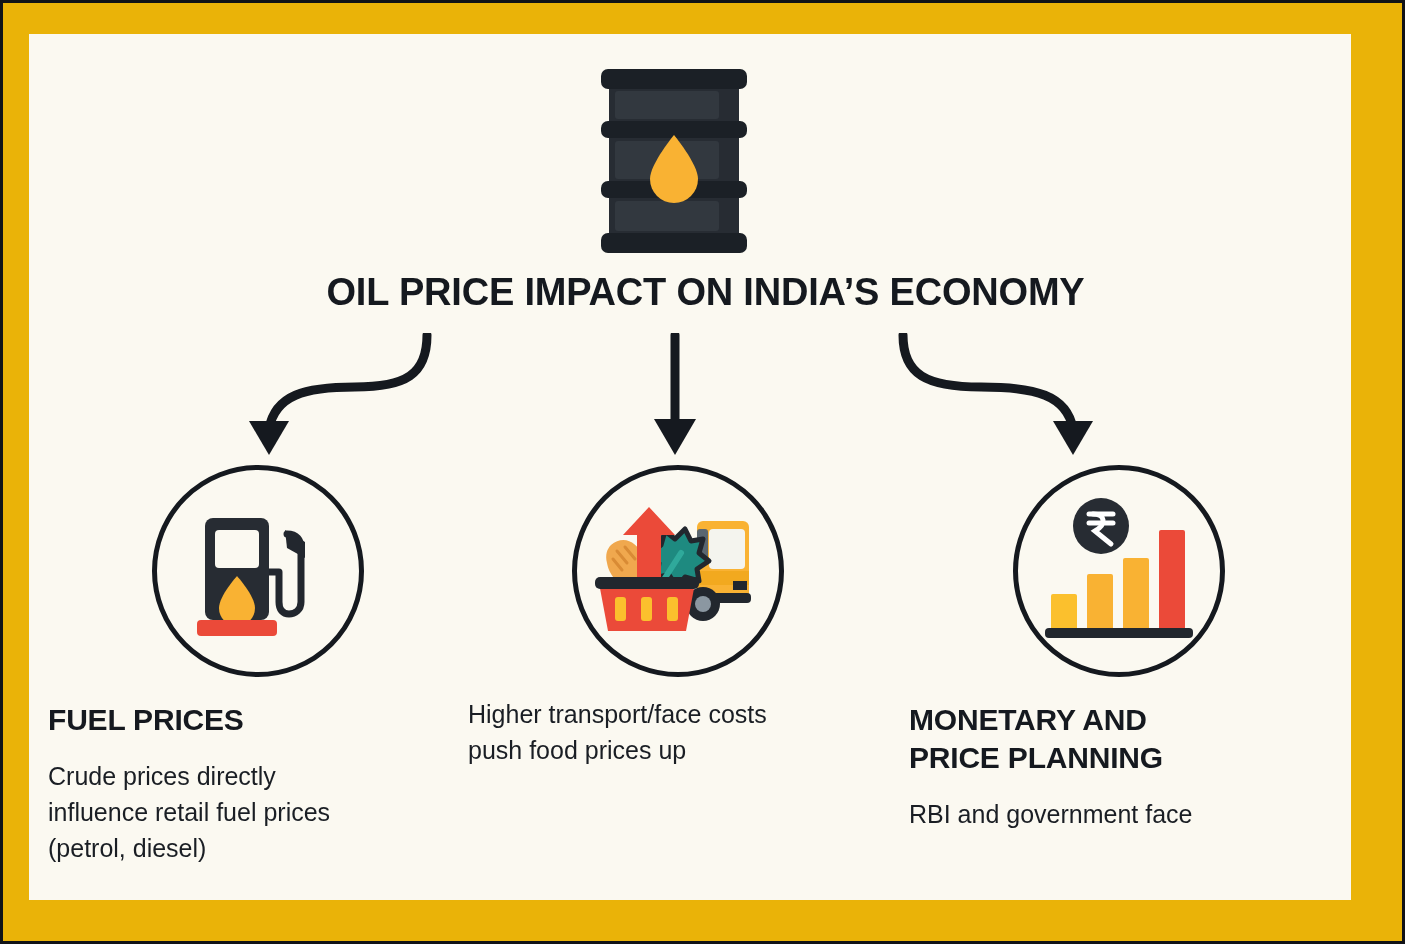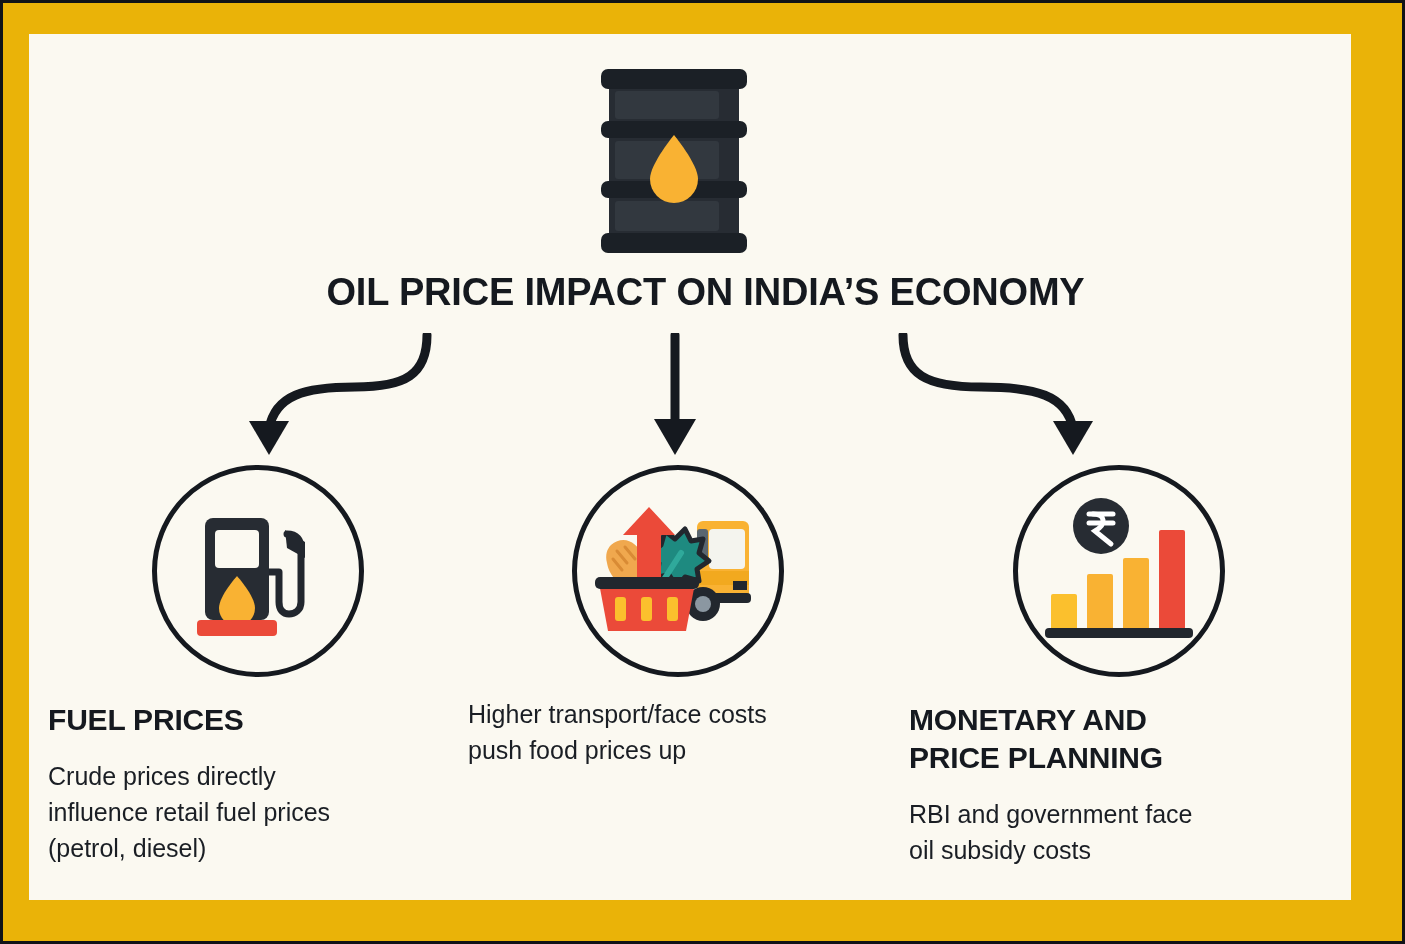--- a/index.html
+++ b/index.html
@@ -225,17 +225,16 @@
 
         <rect x="2" y="132" width="148" height="10" rx="4" fill="#22272E"></rect>
       </svg>
     </div>
     <div class="col-heading">
       <div>MONETARY AND</div>
       <div>PRICE PLANNING</div>
     </div>
     <div class="col-body">
       <div>RBI and government face</div>
-      <div>oil subsidy costs</div>
     </div>
   </div>
 
 </div>
 
 </body></html>

